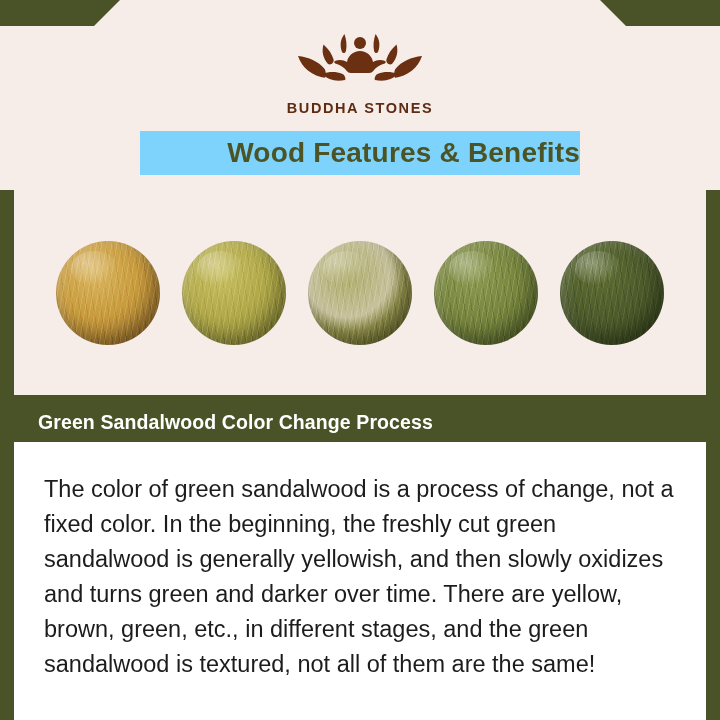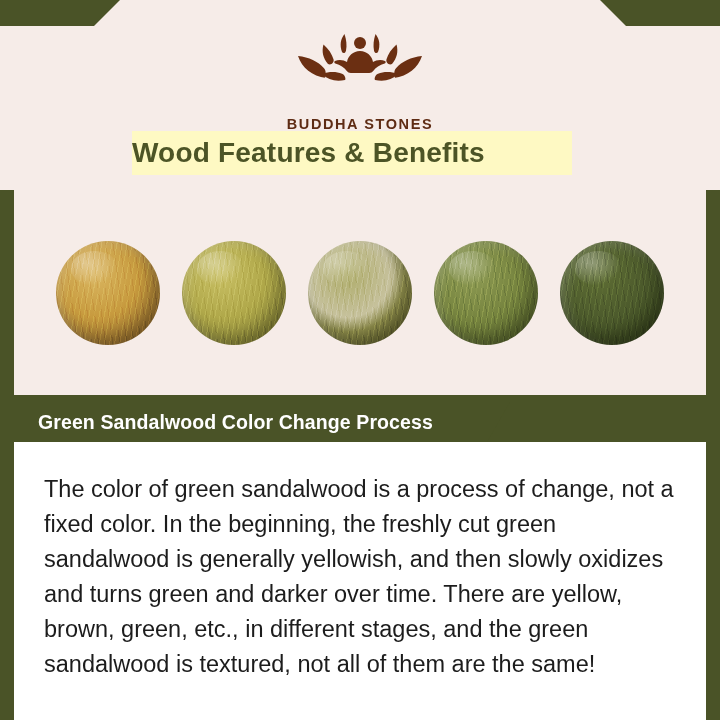--- a/index.html
+++ b/index.html
@@ -49,39 +49,39 @@
   .logo-wrap {
     position: absolute;
     left: 0; right: 0;
     top: 30px;
     display: flex;
     flex-direction: column;
     align-items: center;
   }
   .logo-mark { width: 140px; height: 66px; display:block; }
   .brand-name {
-    margin-top: 20px;
+    margin-top: 4px;
     font-size: 14.5px;
     letter-spacing: 1.6px;
     color: #5e2b13;
     font-weight: 700;
     font-family: "Liberation Sans", sans-serif;
   }
 
   
   .title-plate {
     position: absolute;
-    left: 132px;
+    left: 140px;
     top: 131px;
     width: 440px;
     height: 44px;
-    background: #fef9c3;
-    display: flex;
-    align-items: center;
-    justify-content: flex-start;
+    background: #7dd3fc;
+    display: flex;
+    align-items: center;
+    justify-content: flex-end;
   }
   .title-plate span {
     font-size: 28px;
     font-weight: 700;
     color: #4c5426;
     letter-spacing: .2px;
     font-family: "Liberation Sans", sans-serif;
   }
 
   

